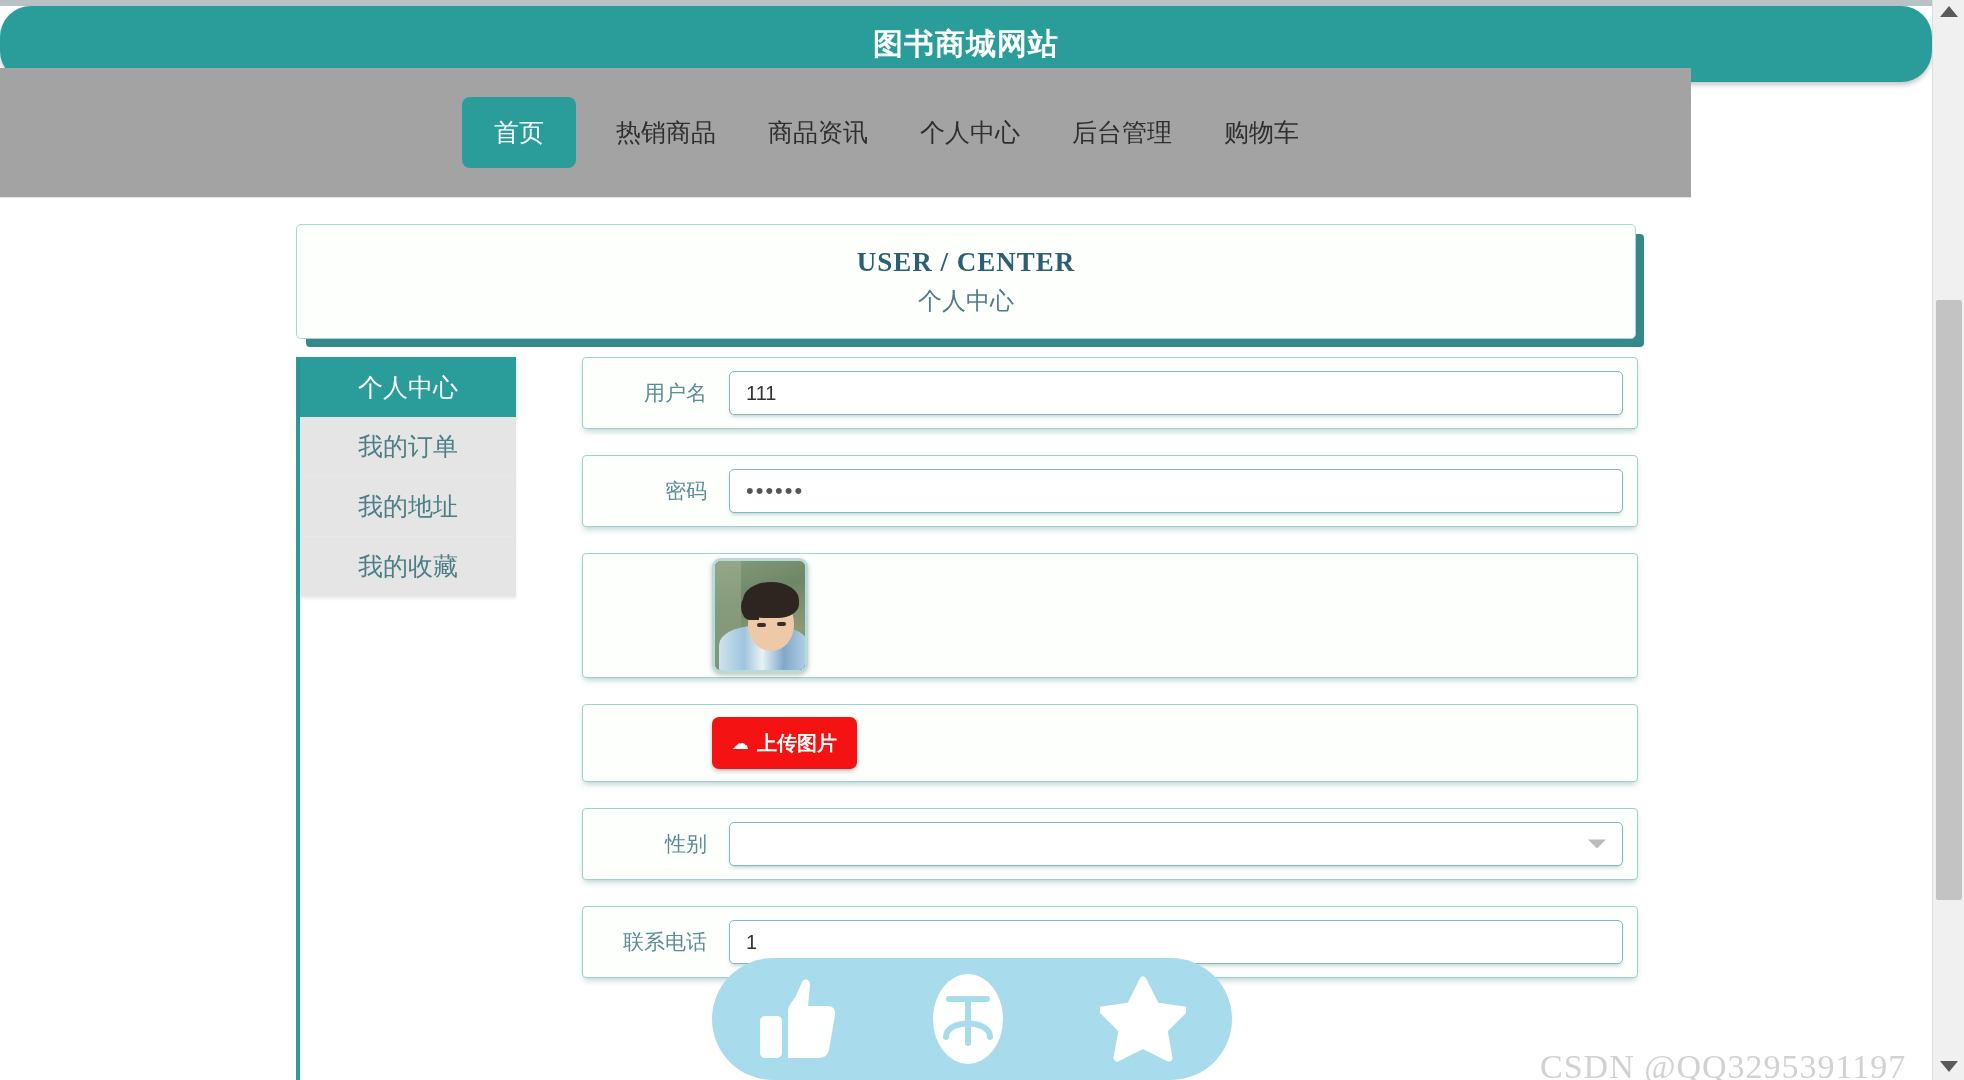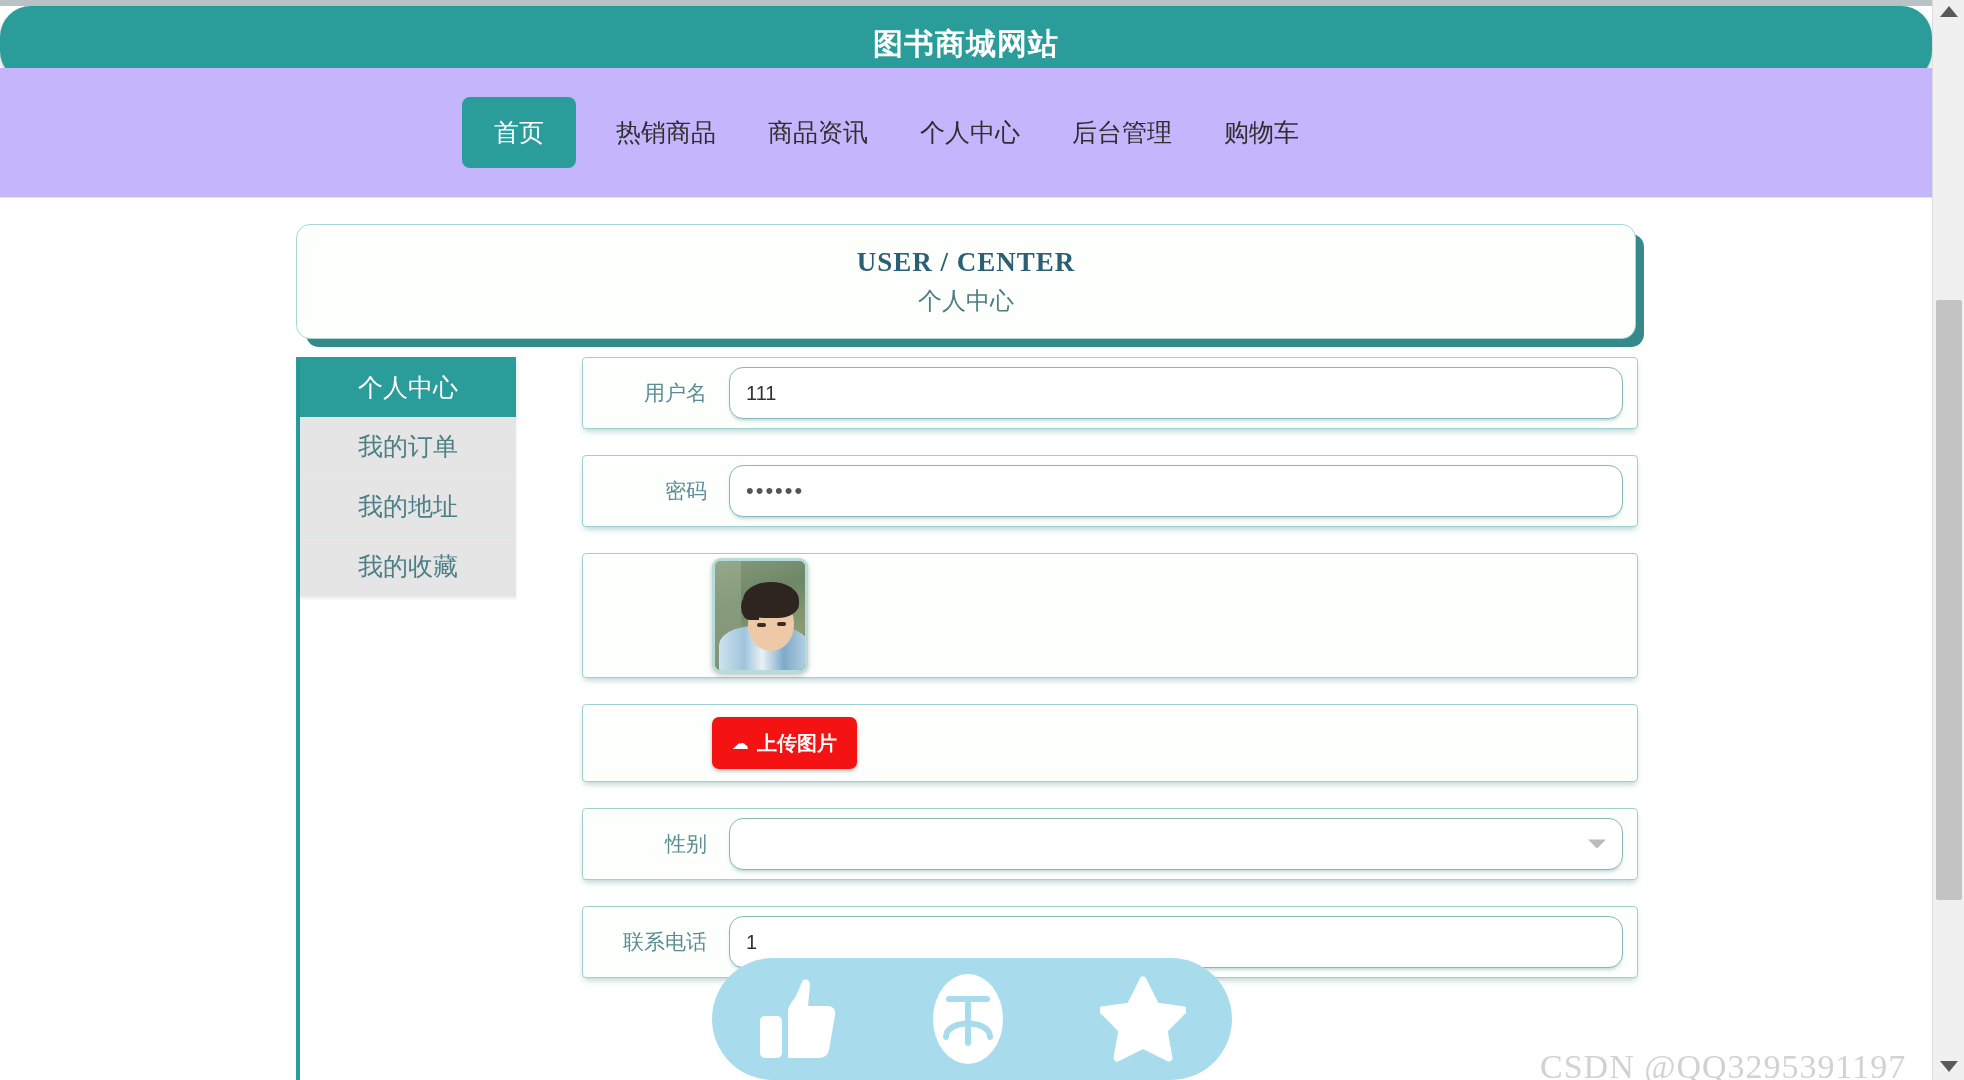--- a/index.html
+++ b/index.html
@@ -24,41 +24,41 @@
     display:flex; align-items:center; justify-content:center;
     box-shadow: 0 3px 5px rgba(0,0,0,0.22);
     border-radius: 31px;
   }
   .site-title {
     color:#ffffff; font-size:30px; font-weight:700; letter-spacing:1px;
   }
 
   
   .nav-bar {
-    position:absolute; top:68px; left:0; width:1932px; height:130px;
-    background:#c4b5fd;
+    position:absolute; top:68px; left:0; width:1691px; height:130px;
+    background:#a3a3a3;
     border-bottom:1px solid #dfe6e6;
     display:flex; align-items:center;
   }
   .nav-inner { display:flex; align-items:center; margin-left:462px; gap:0; }
   .nav-item {
     font-size:25px; color:#2f2f2f; padding:0 26px; white-space:nowrap;
     cursor:pointer;
   }
   .nav-item.active {
     background:#2a9d9b; color:#ffffff;
     border-radius:8px; padding:19px 32px; margin-right:14px;
   }
 
   
   .banner {
     position:absolute; top:224px; left:296px; width:1340px; height:115px;
     background:#fdfffd;
     border:1px solid #a9d6d4;
-    border-radius:14px;
+    border-radius:5px;
     box-shadow: 9px 9px 0 -1px rgba(18,116,118,0.85);
     display:flex; flex-direction:column; align-items:center; justify-content:center;
   }
   .banner-en {
     font-family:"Liberation Serif","DejaVu Serif", serif;
     font-size:27px; font-weight:700; color:#2b5f73; letter-spacing:1px;
   }
   .banner-cn {
     font-family:"Liberation Serif","DejaVu Serif", serif;
     font-size:24px; color:#4e7d84; margin-top:7px;
@@ -95,23 +95,23 @@
     display:flex; align-items:center;
     height:72px; margin-bottom:26px;
     padding:0 14px;
     margin-left:42px;
   }
   .form-label {
     width:132px; text-align:right; padding-right:22px;
     font-size:21px; color:#5a8d93; flex-shrink:0;
   }
   .form-input {
-    flex:1; height:52px;
+    flex:1; height:44px;
     border:1px solid #86b9ba;
-    border-radius:14px;
+    border-radius:5px;
     background:#ffffff;
     box-shadow: 0 3px 4px -2px rgba(90,150,150,0.5);
     display:flex; align-items:center;
     padding:0 16px;
     font-size:20px; color:#333;
     position:relative;
   }
   .pw-dots { letter-spacing:2px; font-size:22px; color:#555; }
 
   

